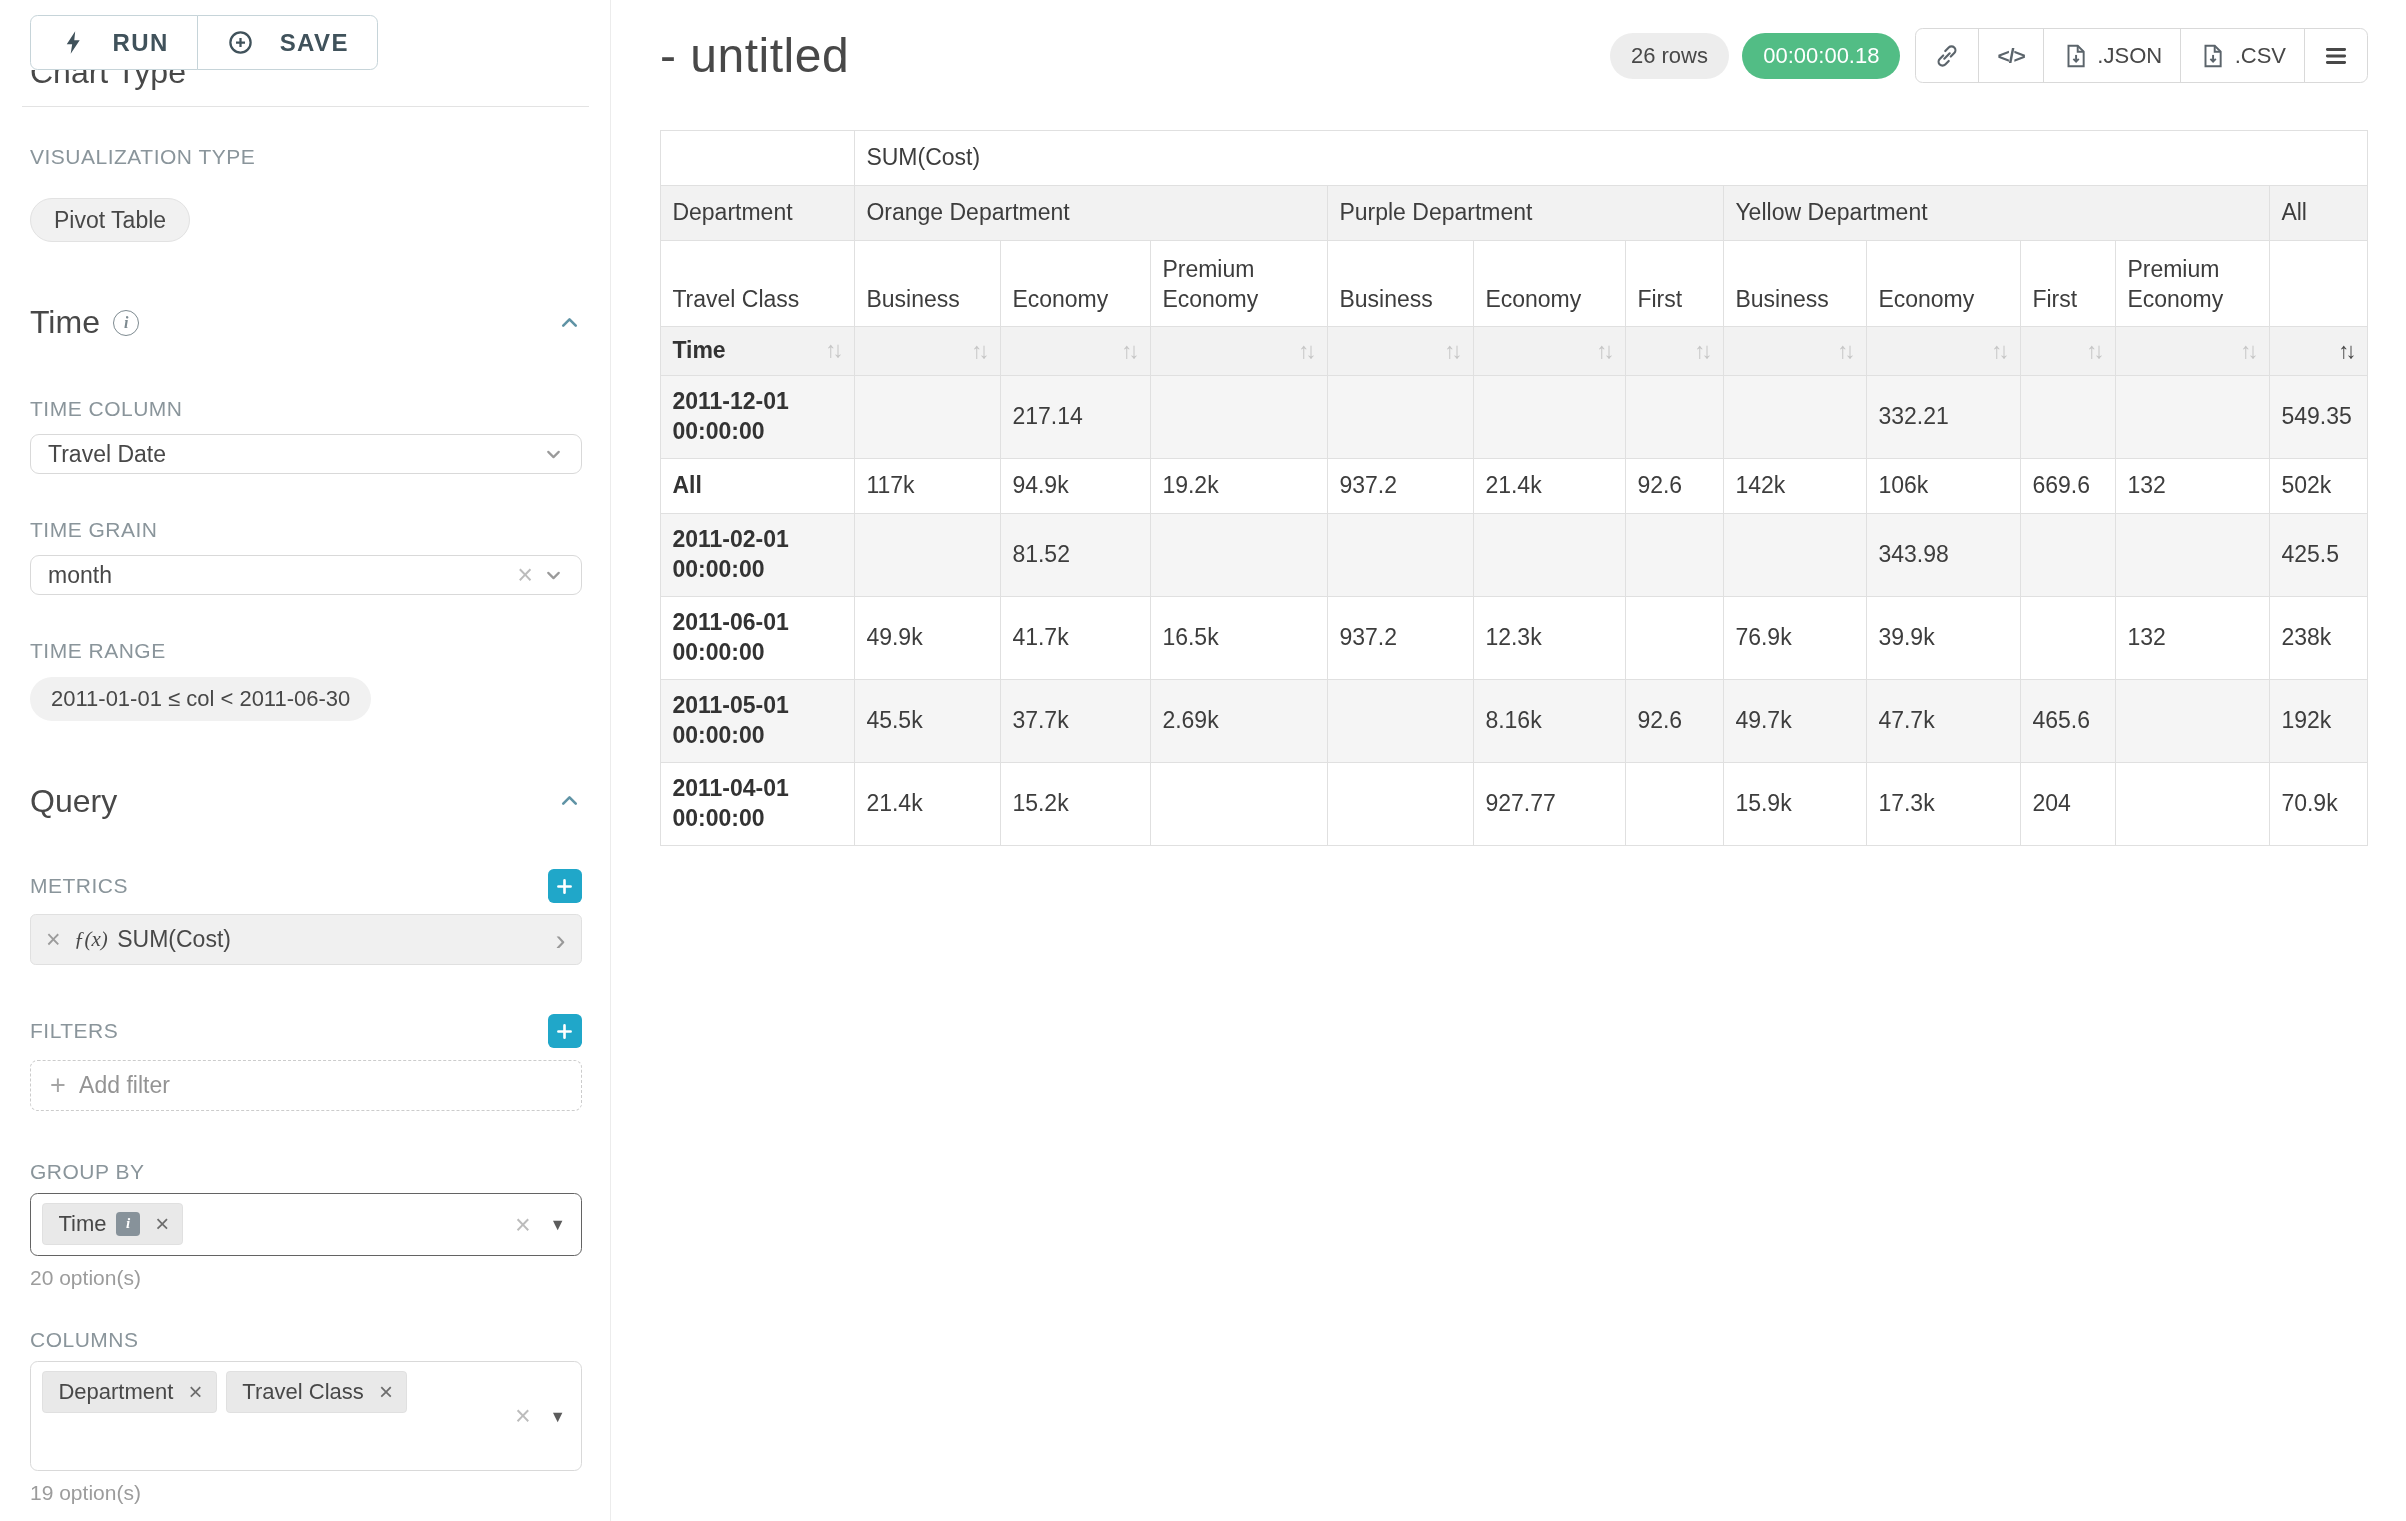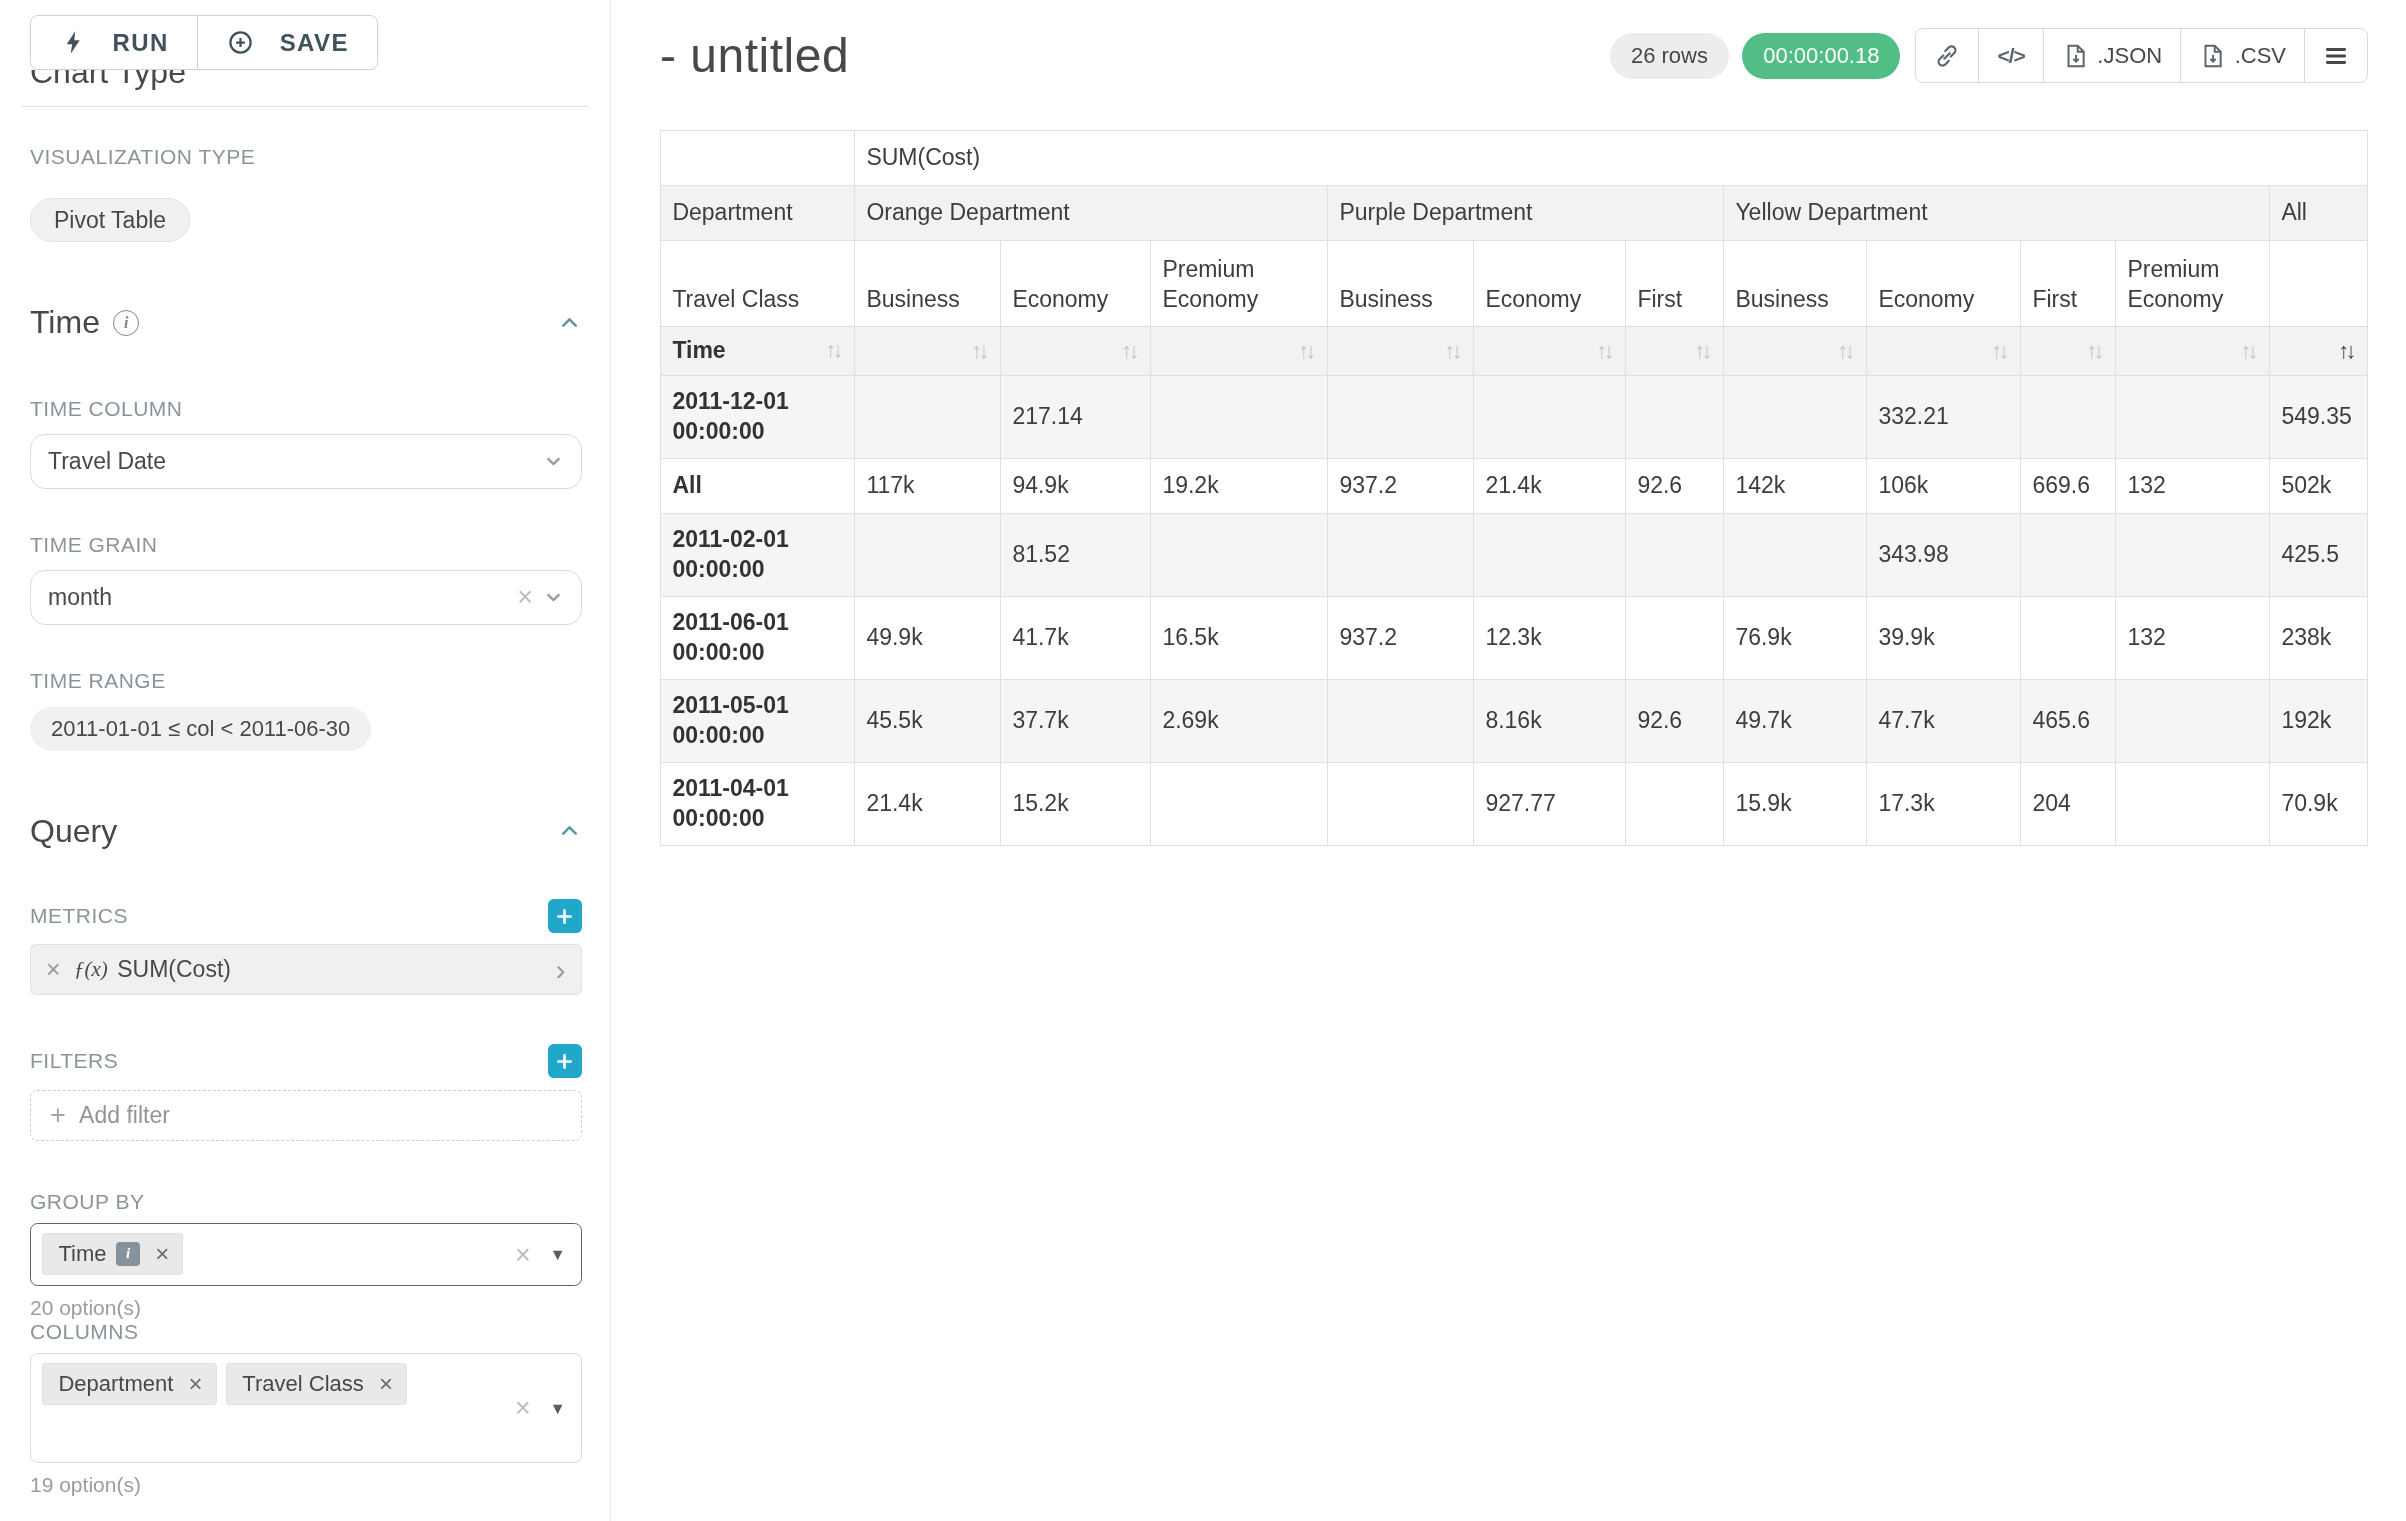--- a/index.html
+++ b/index.html
@@ -33,21 +33,21 @@
             background:#f1f1f1;border:1px solid #e2e2e2;font-size:23px;color:#484848;
             margin-top:29px;cursor:pointer}
 
   .section-header{display:flex;align-items:center;gap:13.3px;margin-top:61px}
   .info-circle{width:26px;height:26px;border-radius:50%;border:1.9px solid #7d8a90;color:#7d8a90;
                font-size:16px;font-weight:700;display:inline-flex;align-items:center;justify-content:center;
                font-family:"Liberation Serif",serif;font-style:italic}
   .chev{width:25px;height:25px;color:#5f93a5}
   .chev.sm{width:21px;height:21px;color:#9a9a9a}
 
-  .select{display:flex;align-items:center;height:55px;border:1px solid #d9d9d9;border-radius:15px;
+  .select{display:flex;align-items:center;height:40px;border:1px solid #d9d9d9;border-radius:9px;
           padding:0 17px;margin-top:13.3px;font-size:23px;cursor:pointer;background:#fff}
   .mt-label{margin-top:44px}
   .clear-x{color:#bcbcbc;font-size:27px;line-height:1;margin:0 9.5px;cursor:pointer}
   .range-pill{display:inline-flex;align-items:center;height:44px;border-radius:23px;background:#f1f1f1;
               padding:0 21px;font-size:22px;margin-top:13.3px;cursor:pointer}
 
   .q-label-row{margin-top:49px}
   .add-btn{width:34px;height:34px;border:none;border-radius:5.7px;background:#20a7c9;
            display:flex;align-items:center;justify-content:center;cursor:pointer}
   .add-btn svg{width:21px;height:21px}
@@ -223,21 +223,21 @@
         <span class="tag-info">i</span>
         <span class="tag-x">×</span>
       </span>
       <span class="ms-icons">
         <span class="clear-x">×</span>
         <span class="caret-solid">▼</span>
       </span>
     </div>
     <div class="hint">20 option(s)</div>
 
-    <div class="ctl-label" style="">COLUMNS</div>
+    <div class="ctl-label" style="margin-top:38px">COLUMNS</div>
     <div class="multiselect tall">
       <span class="tag">
         <span>Department</span>
         <span class="tag-x">×</span>
       </span>
       <span class="tag">
         <span>Travel Class</span>
         <span class="tag-x">×</span>
       </span>
       <span class="ms-icons">

